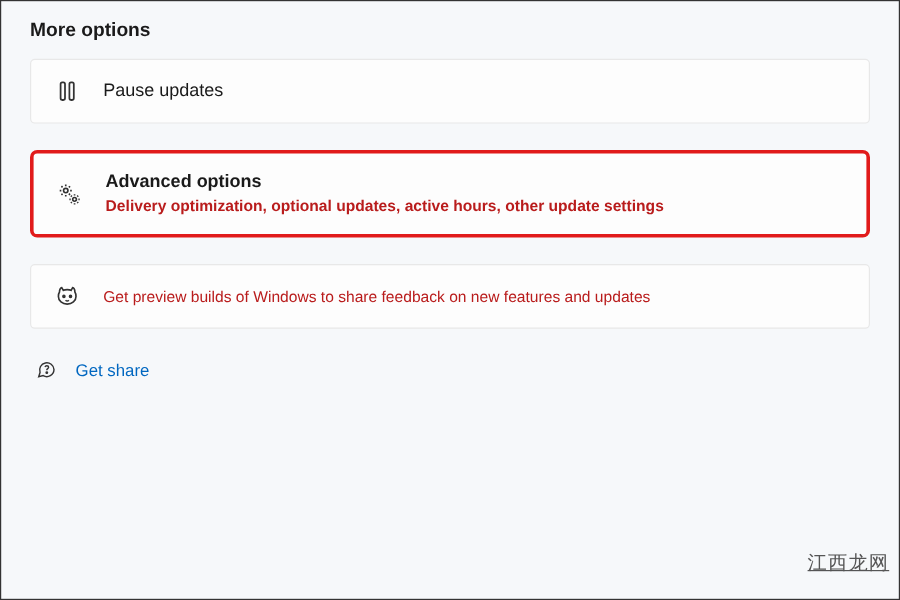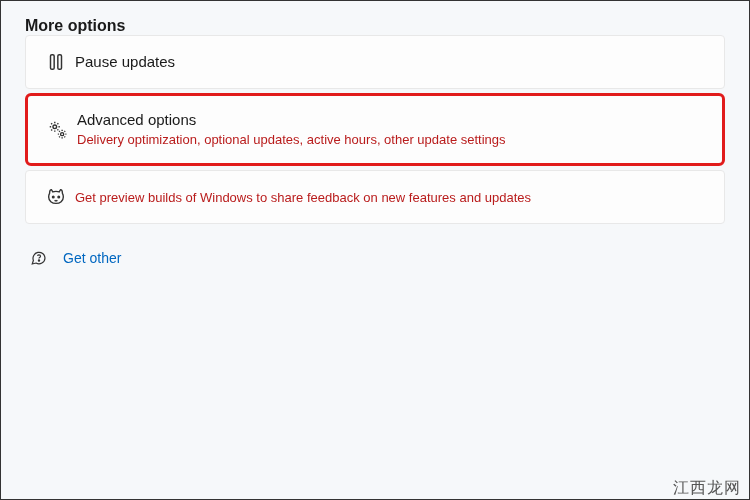--- a/index.html
+++ b/index.html
@@ -12,35 +12,37 @@
       position: relative;
       border: 1px solid #333;
     }
     .container {
       padding: 16px 24px 10px 24px;
     }
     .section-title {
       font-size: 16px;
       font-weight: 600;
       color: #1a1a1a;
+      margin-bottom: 14px;
     }
     .card {
       background: #fdfdfd;
       border: 1px solid #e8e8e8;
       border-radius: 4px;
       padding: 14px 18px;
-      margin-bottom: 4px;
+      margin-bottom: 22px;
       display: flex;
       align-items: center;
-      gap: 7px;
+      gap: 18px;
       cursor: pointer;
     }
     .card.highlighted {
       border: 3px solid #e11b1b;
       border-radius: 6px;
+      font-weight: bold;
     }
     .card-icon {
       width: 24px;
       height: 24px;
       flex-shrink: 0;
       display: flex;
       align-items: center;
       justify-content: center;
       color: #333;
     }
@@ -76,26 +78,27 @@
       justify-content: center;
       color: #333;
     }
     .footer-link-icon svg { width: 18px; height: 18px; }
     .footer-link-text {
       font-size: 14px;
       color: #0067c0;
     }
     .watermark {
       position: absolute;
-      bottom: 0;
+      bottom: 19px;
       right: 8px;
       font-size: 16px;
       color: #555;
       font-family: "SimSun", serif;
       letter-spacing: 1px;
+      text-decoration: underline;
     }
   </style>
 </head>
 <body>
 
 <div class="container">
   <div class="section-title">More options</div>
 
   <div class="card">
     <span class="card-icon">
@@ -141,18 +144,18 @@
 
   <div class="footer-links">
     <div class="footer-link">
       <span class="footer-link-icon">
         <svg viewBox="0 0 24 24" fill="none" stroke="currentColor" stroke-width="1.6">
           <path d="M20 12a8 8 0 1 0-15.5 3.2L3 20l5-1.3A8 8 0 0 0 20 12z"></path>
           <path d="M10 9.2c.3-.9 1-1.4 2-1.4 1.1 0 2 .7 2 1.7 0 .9-.6 1.3-1.3 1.8-.6.4-.7.7-.7 1.3"></path>
           <circle cx="12" cy="15.4" r="0.8" fill="currentColor"></circle>
         </svg>
       </span>
-      <span class="footer-link-text">Get other</span>
+      <span class="footer-link-text">Get share</span>
     </div>
   </div>
 </div>
 
 <div class="watermark">江西龙网</div>
 
 </body></html>

